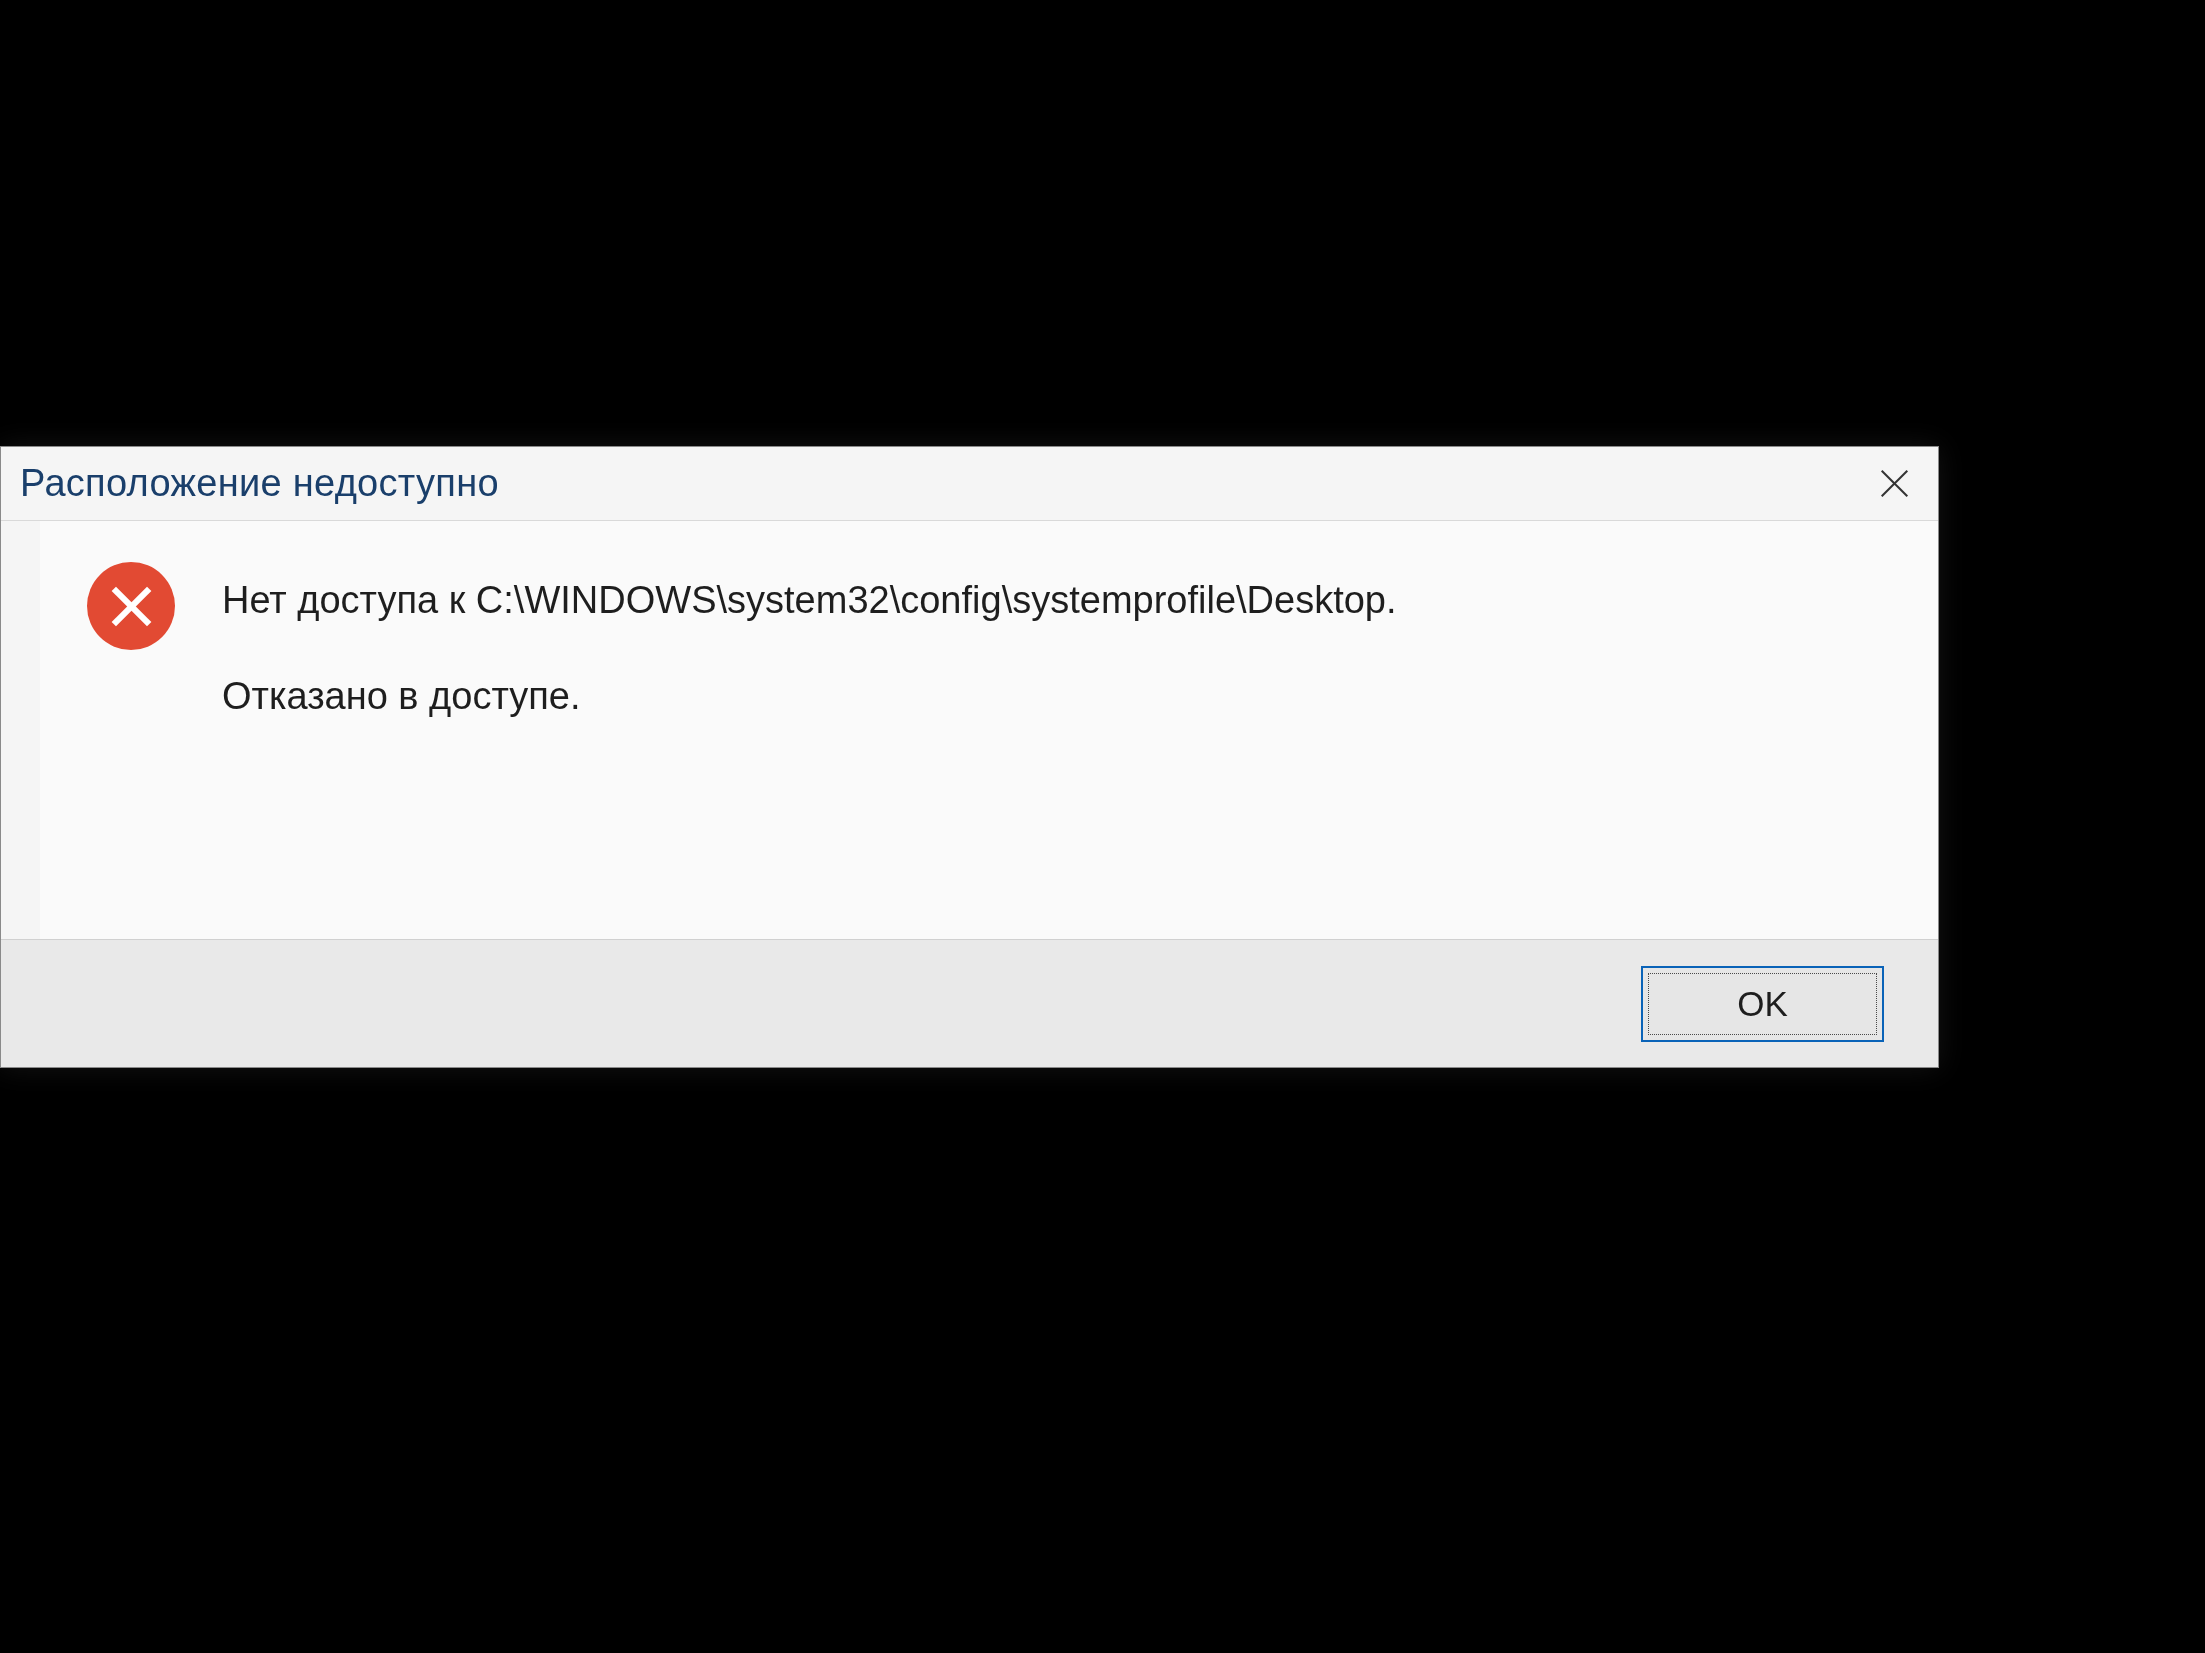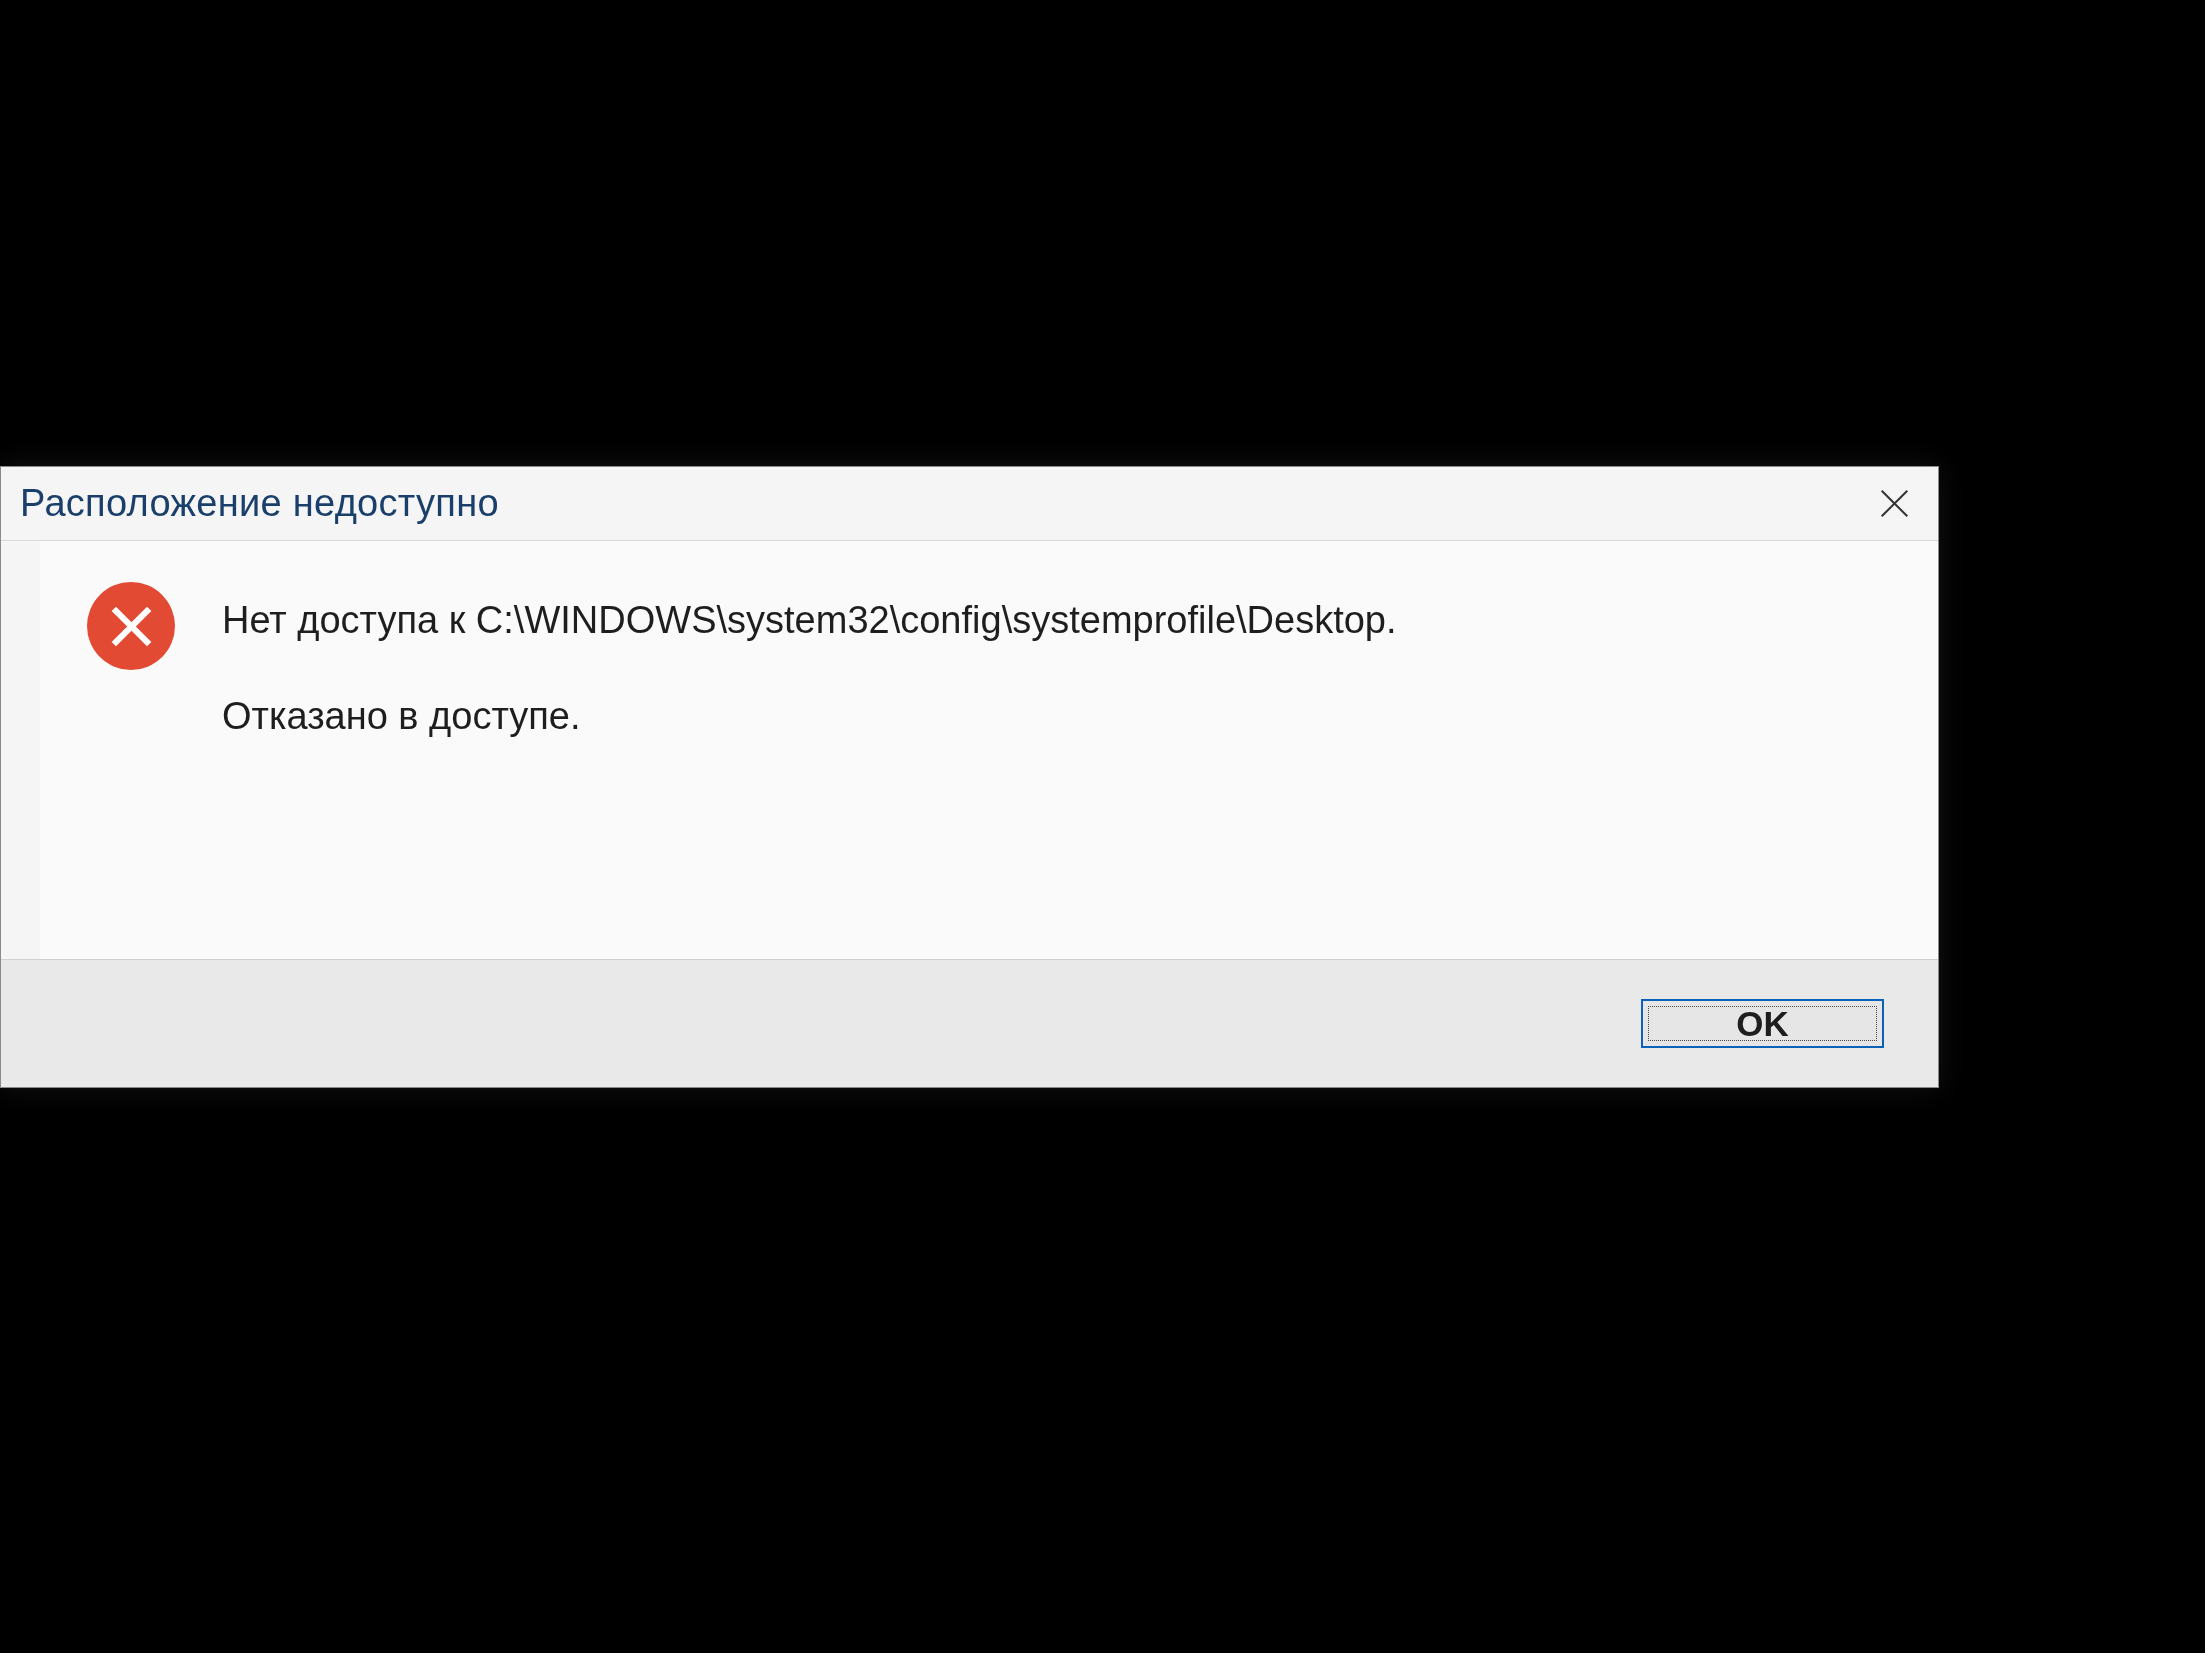--- a/index.html
+++ b/index.html
@@ -12,21 +12,21 @@
       width: 2205px;
       height: 1654px;
       background: #000000;
       font-family: "Segoe UI", Tahoma, Arial, sans-serif;
       position: relative;
       overflow: hidden;
     }
 
     .dialog {
       position: absolute;
-      top: 466px;
+      top: 446px;
       left: 0;
       width: 1939px;
       height: 622px;
       background: #f5f5f5;
       border: 0.7px solid #8a8a8a;
       display: flex;
       flex-direction: column;
       box-shadow: 0 0 27px rgba(255,255,255,0.08);
     }
 
@@ -119,33 +119,32 @@
       background: #e9e9e9;
       border-top: 0.7px solid #d0d0d0;
       display: flex;
       align-items: center;
       justify-content: flex-end;
       padding: 0 54px;
     }
 
     .ok-btn {
       width: 243px;
-      height: 49px;
+      height: 76px;
       background: #e6e6e6;
       border: 2.7px solid #0a63b8;
       outline: 0.7px dotted #4a4a4a;
       outline-offset: -8px;
       font-size: 35px;
       color: #1e1e1e;
       display: flex;
       align-items: center;
       justify-content: center;
       cursor: pointer;
       font-family: inherit;
-      font-weight: bold;
     }
   </style>
 </head>
 <body>
 
 <div class="dialog">
 
   <div class="titlebar">
     <span class="title-text">Расположение недоступно</span>
     <div class="close-btn">

